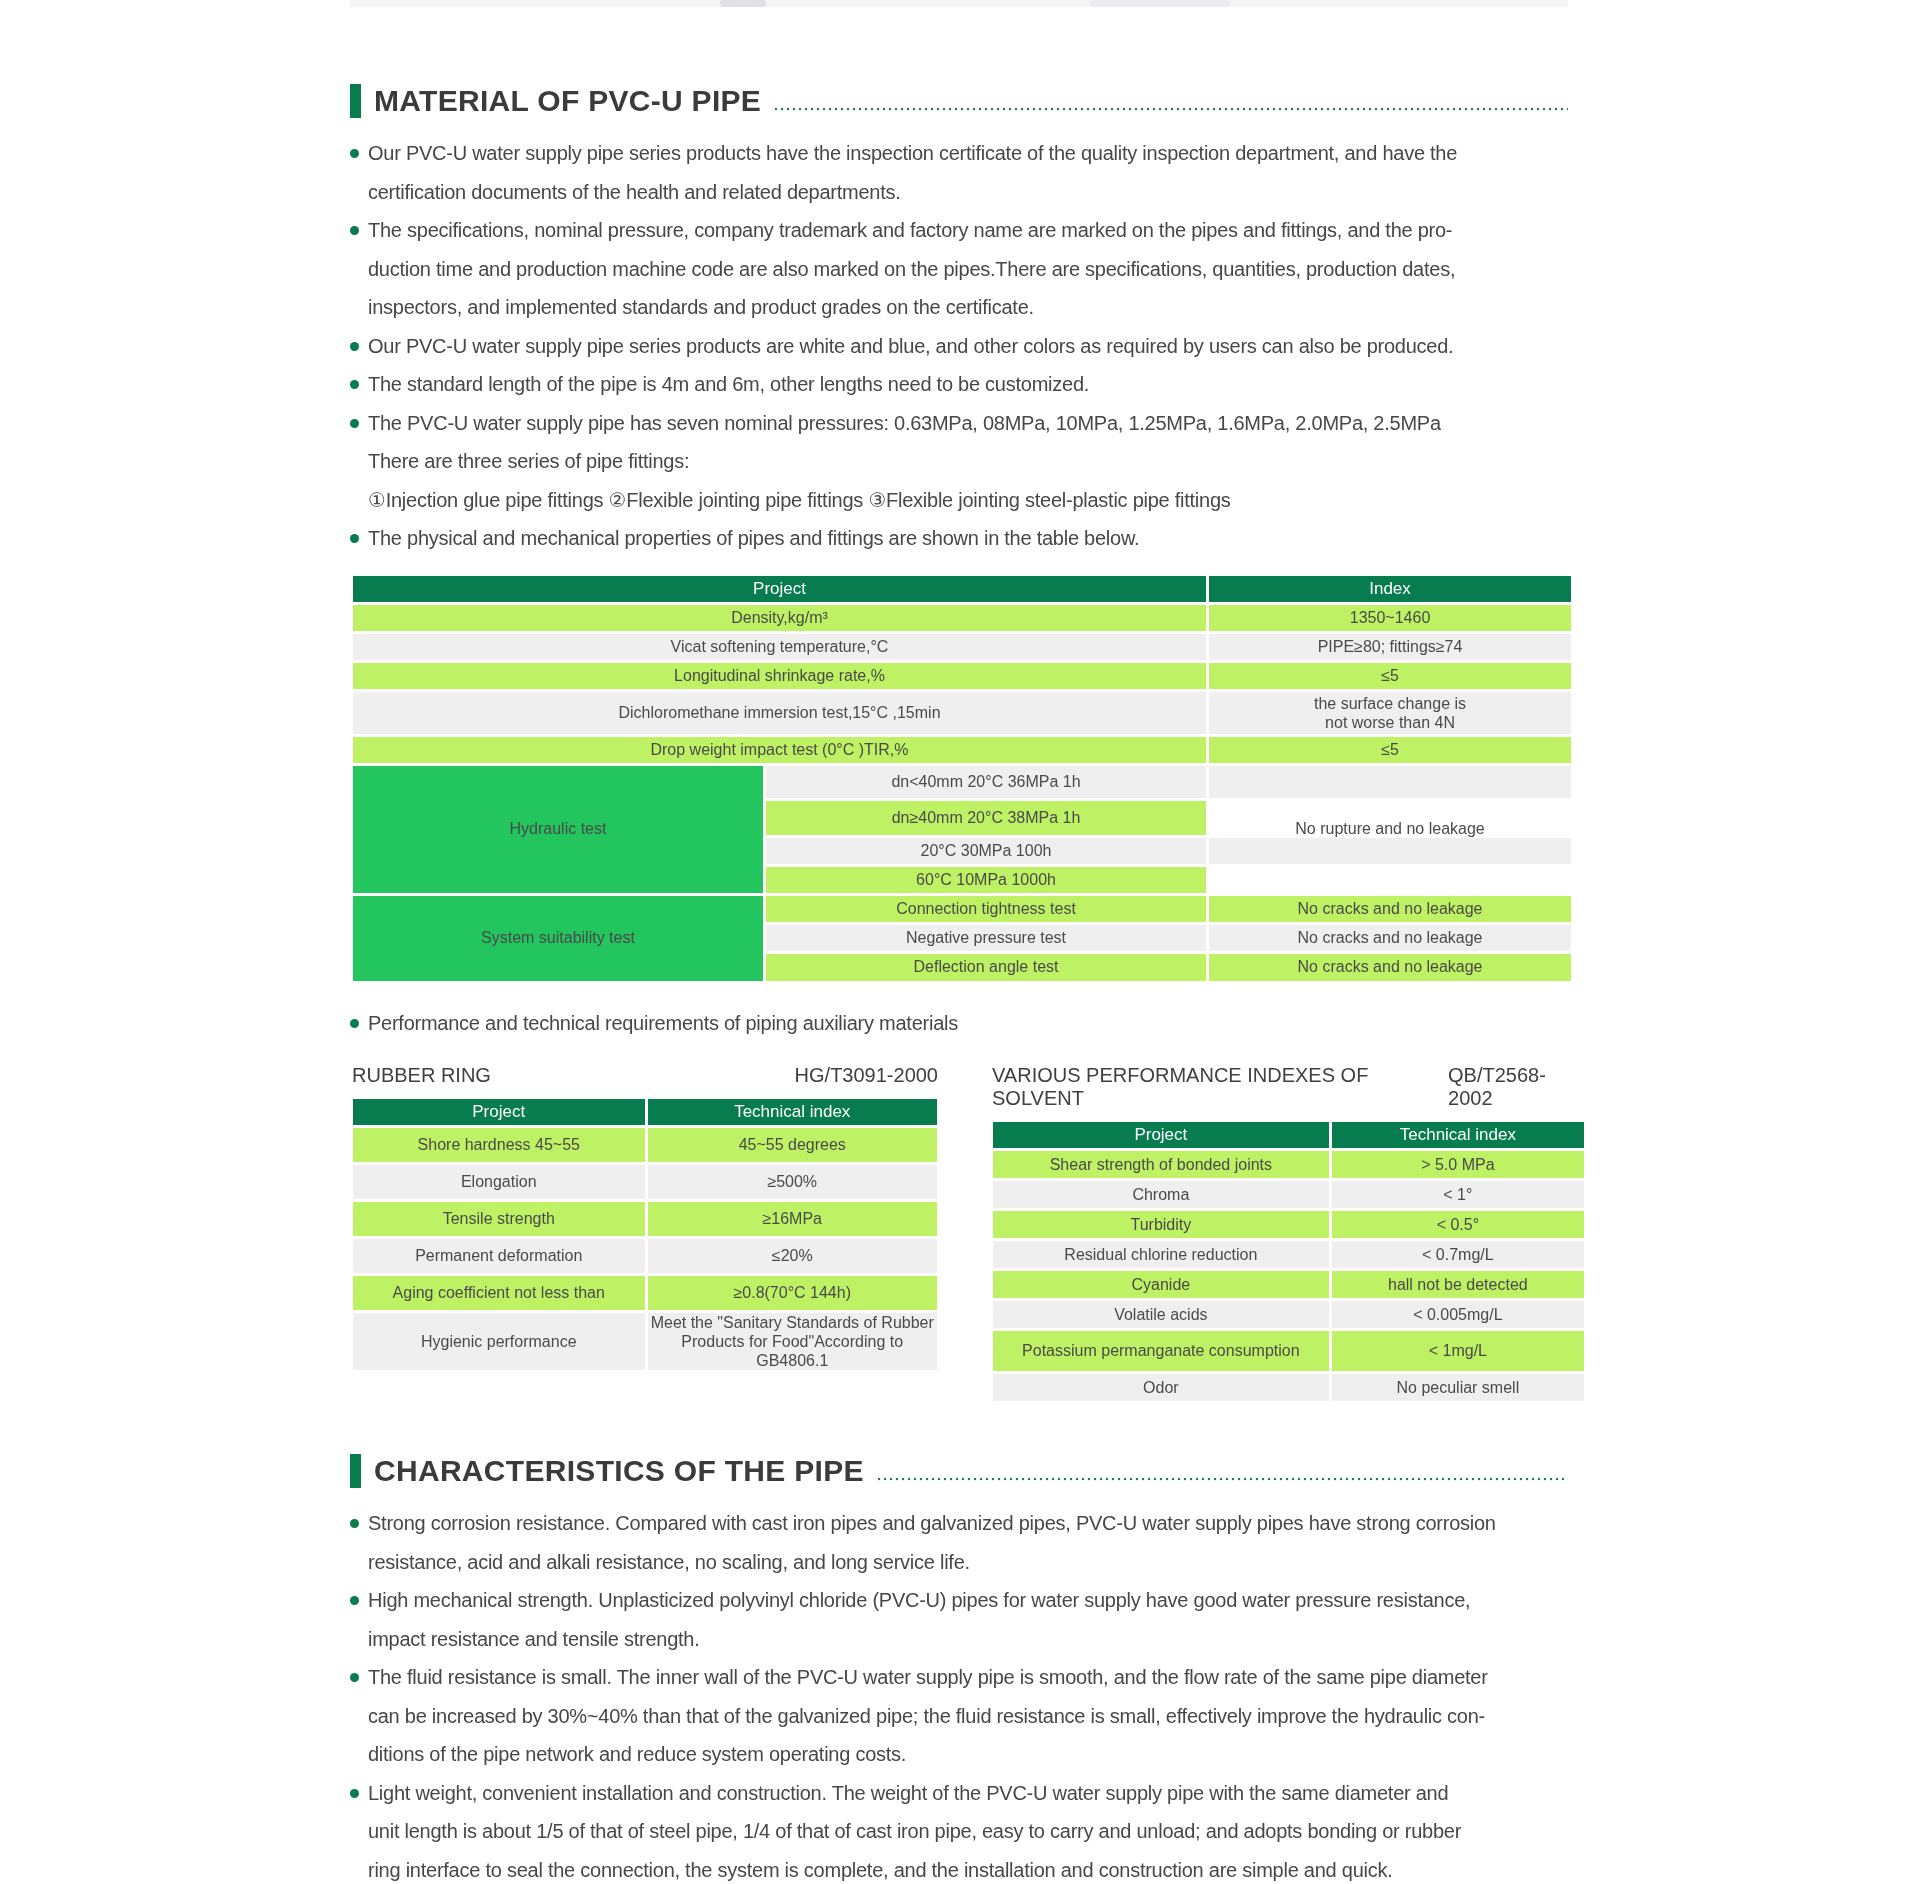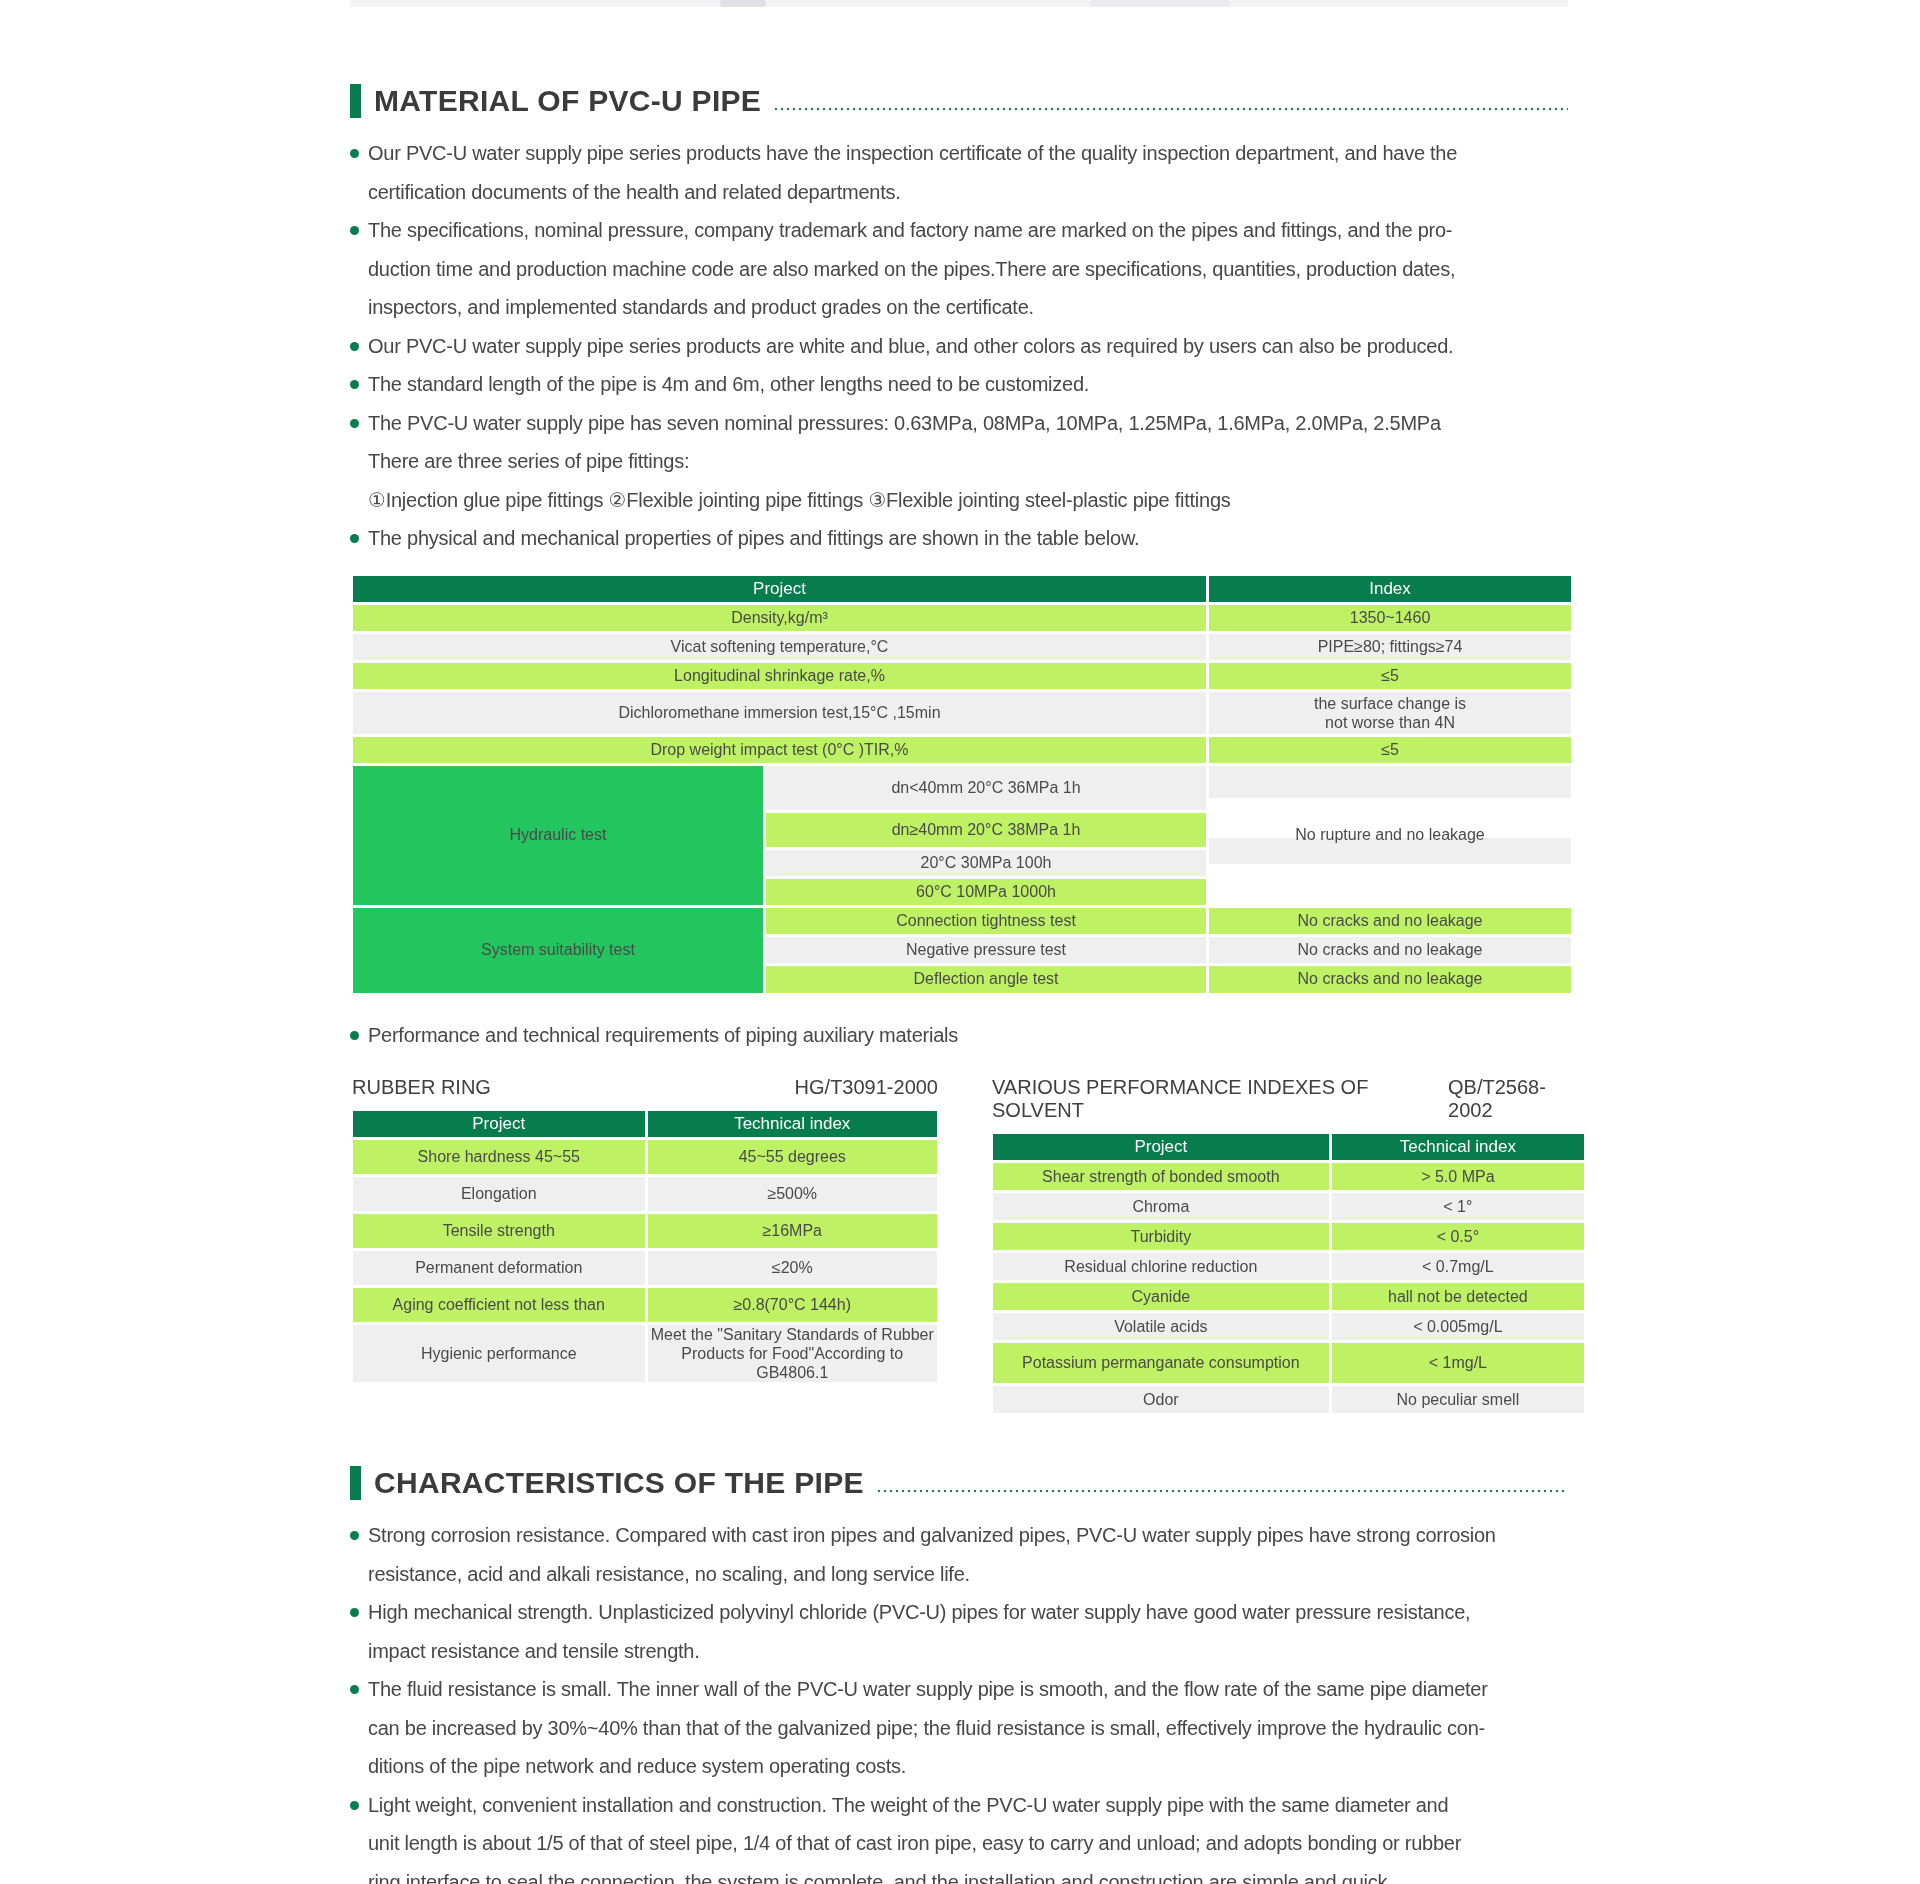--- a/index.html
+++ b/index.html
@@ -36,21 +36,21 @@
   table { border-collapse:separate; border-spacing:3px; table-layout:fixed; }
   th, td { text-align:center; vertical-align:middle; font-weight:normal; padding:0 0; }
   th { background:#077c4f; color:#fff; font-size:17px; height:26px; }
   td { font-size:16px; color:#4a4a4a; }
   .w { background:#bef264; }
   .g { background:#efefef; }
   .multi { white-space:pre-line; line-height:19px; }
 
   .props { width:1224px; margin-top:15px; }
   .props .c1 { width:410px; } .props .c2 { width:440px; } .props .c3 { width:362px; }
-  tr.h26 td { height:26px; } tr.h27 td { height:27px; } tr.h32 td { height:44px;margin-left:8px; }
+  tr.h26 td { height:26px; } tr.h27 td { height:27px; } tr.h32 td { height:32px;margin-left:8px; }
   tr.h34 td { height:34px; } tr.h42 td { height:42px; }
   .glabel { background:#22c55e; }
   .hydro { background:linear-gradient(#efefef 0 32px, #fff 32px 72px, #efefef 72px 98px, #fff 98px); }
 
   .aux { margin-top:20px; }
 
   .subtables { display:flex; margin-top:22px; gap:50px; }
   .subtable-block { }
   .sub-title-row { display:flex; justify-content:space-between; align-items:flex-end; font-size:20px; color:#3f3f3f; margin-bottom:9px; padding:0 2px; }
   .rubber { width:590px; } .rubber .c1 { width:290px; } .rubber .c2 { width:288px; }
@@ -232,21 +232,21 @@
         <colgroup>
             <col class="c1">
             <col class="c2">
           </colgroup>
         <tbody>
             <tr>
           <th>Project</th>
           <th>Technical index</th>
         </tr>
         <tr>
-          <td class="w">Shear strength of bonded smooth</td>
+          <td class="w">Shear strength of bonded joints</td>
           <td class="w">&gt; 5.0 MPa</td>
         </tr>
         <tr>
           <td class="g">Chroma</td>
           <td class="g">&lt; 1°</td>
         </tr>
         <tr>
           <td class="w">Turbidity</td>
           <td class="w">&lt; 0.5°</td>
         </tr>

